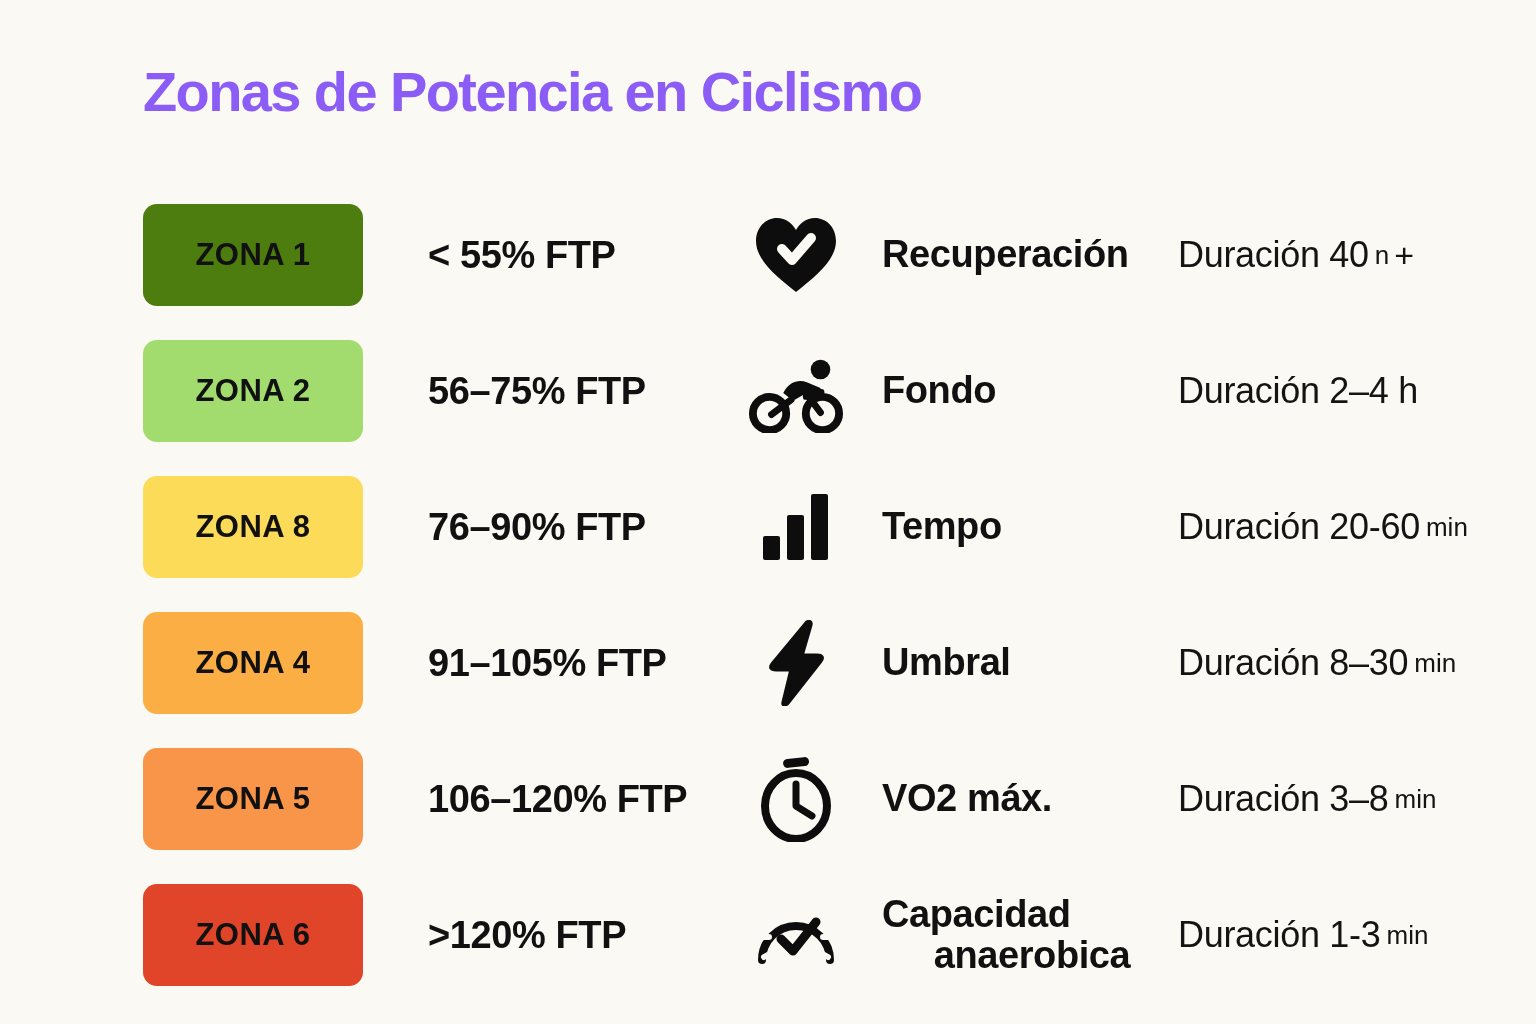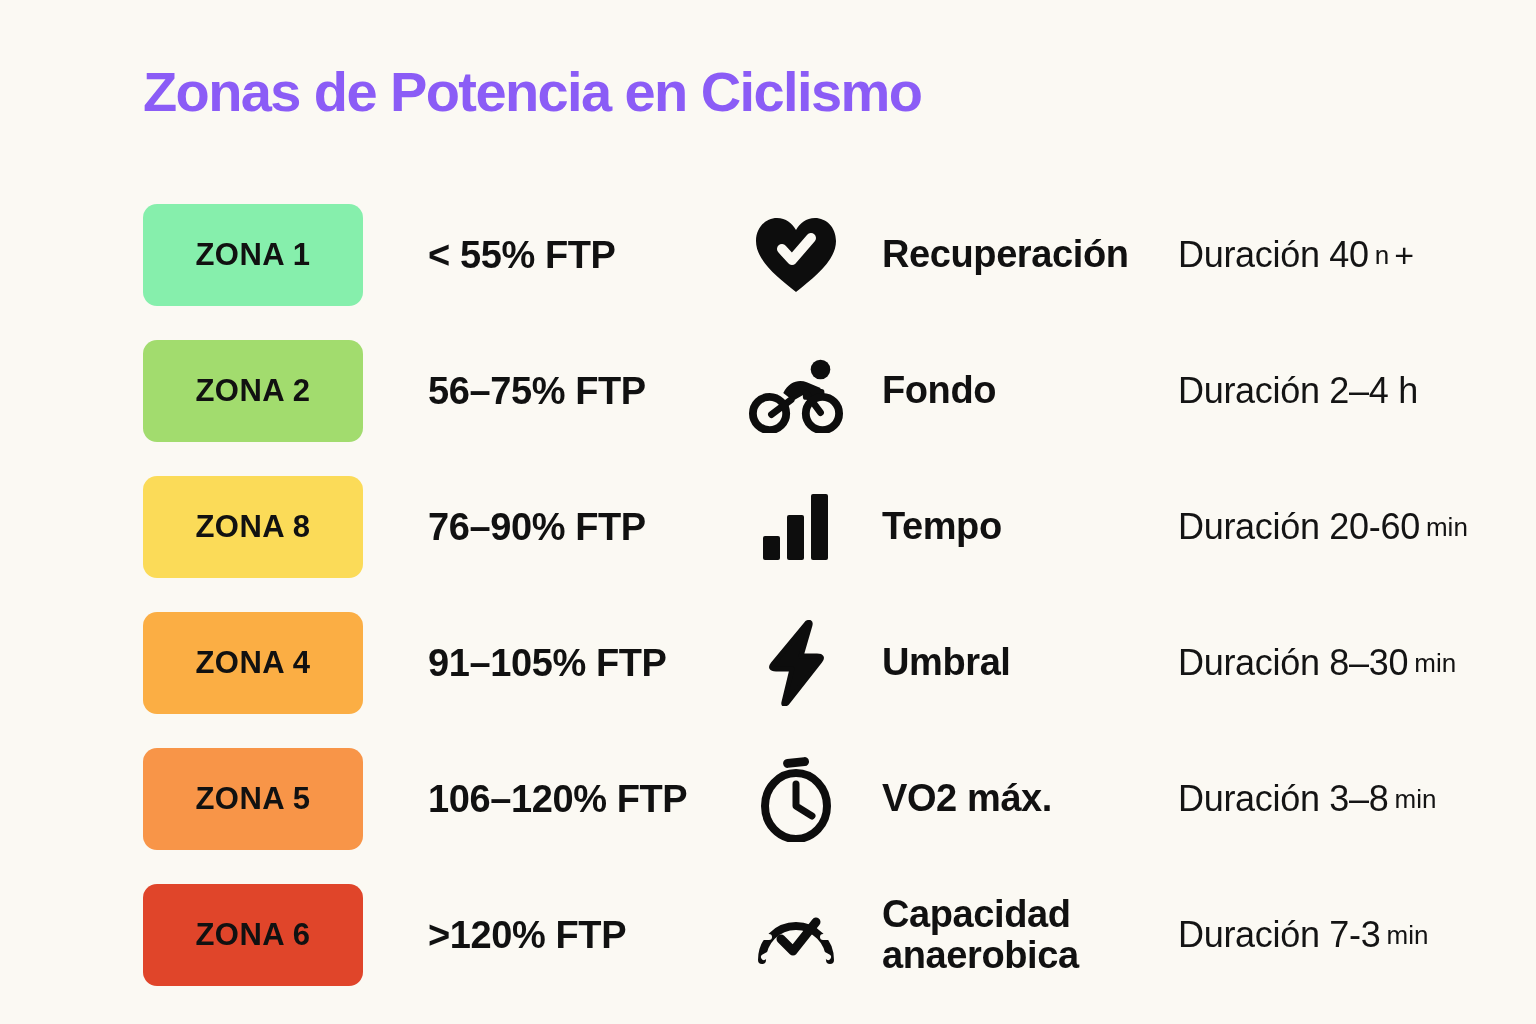--- a/index.html
+++ b/index.html
@@ -107,21 +107,21 @@
     height: 102px;
     display: flex;
     flex-direction: column;
     justify-content: center;
     font-size: 38px;
     font-weight: 600;
     letter-spacing: -0.4px;
     line-height: 1.08;
     color: #111111;
   }
-  .zname .l2 { display: block; }
+  .zname .l2 { display: block; text-align: center; }
 
   
   .dur {
     position: absolute;
     left: 1178px;
     top: 8px;
     width: 340px;
     height: 102px;
     display: flex;
     align-items: center;
@@ -144,21 +144,21 @@
 </head>
 <body style="background: rgb(251, 249, 243);">
 
 <div class="page">
 
   <div class="title">Zonas de Potencia en Ciclismo</div>
 
   <div class="rows">
 
     <div class="row">
-      <div class="badge" style="background: #86efac;">
+      <div class="badge" style="background: #4d7c0f;">
         <span class="badge-label">ZONA 1</span>
       </div>
       <div class="ftp">&lt; 55% FTP</div>
       <div class="icon">
         <svg width="84" height="78" viewBox="0 0 84 78" aria-hidden="true">
           <path d="M42 76 C 22 60, 2 44, 2 25 C 2 11, 12 2, 23 2 C 32 2, 38 7, 42 14 C 46 7, 52 2, 61 2 C 72 2, 82 11, 82 25 C 82 44, 62 60, 42 76 Z" fill="#0D0D0D"></path>
           <path d="M28 33 L38 44 L57 22" stroke="#FBF9F3" stroke-width="10" fill="none" stroke-linecap="round" stroke-linejoin="round"></path>
         </svg>
       </div>
       <div class="zname">
@@ -277,20 +277,20 @@
           <path d="M11 63 L20 58" stroke="#FBF9F3" stroke-width="6" stroke-linecap="round"></path>
           <path d="M75 63 L66 58" stroke="#FBF9F3" stroke-width="6" stroke-linecap="round"></path>
           <path d="M28 45 L40 57 L63 28" stroke="#0D0D0D" stroke-width="9" fill="none" stroke-linecap="round" stroke-linejoin="round"></path>
         </svg>
       </div>
       <div class="zname">
         <span>Capacidad</span>
         <span class="l2">anaerobica</span>
       </div>
       <div class="dur">
-        <span>Duración 7-3</span>
+        <span>Duración 1-3</span>
         <span class="unit">min</span>
         <span class="plus"></span>
       </div>
     </div>
 
   </div>
 </div>
 
 </body></html>

